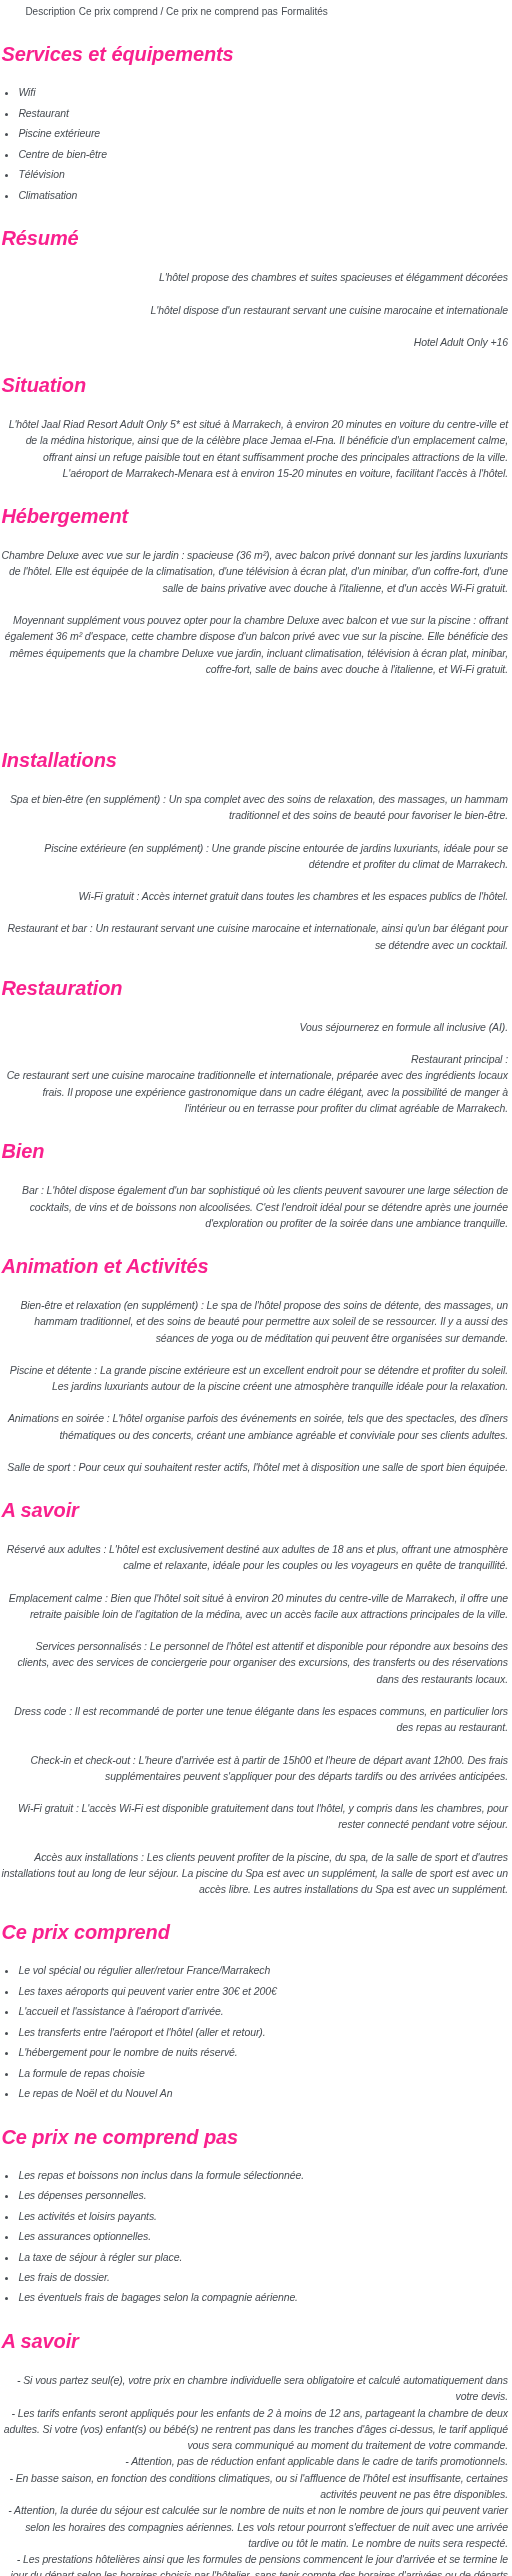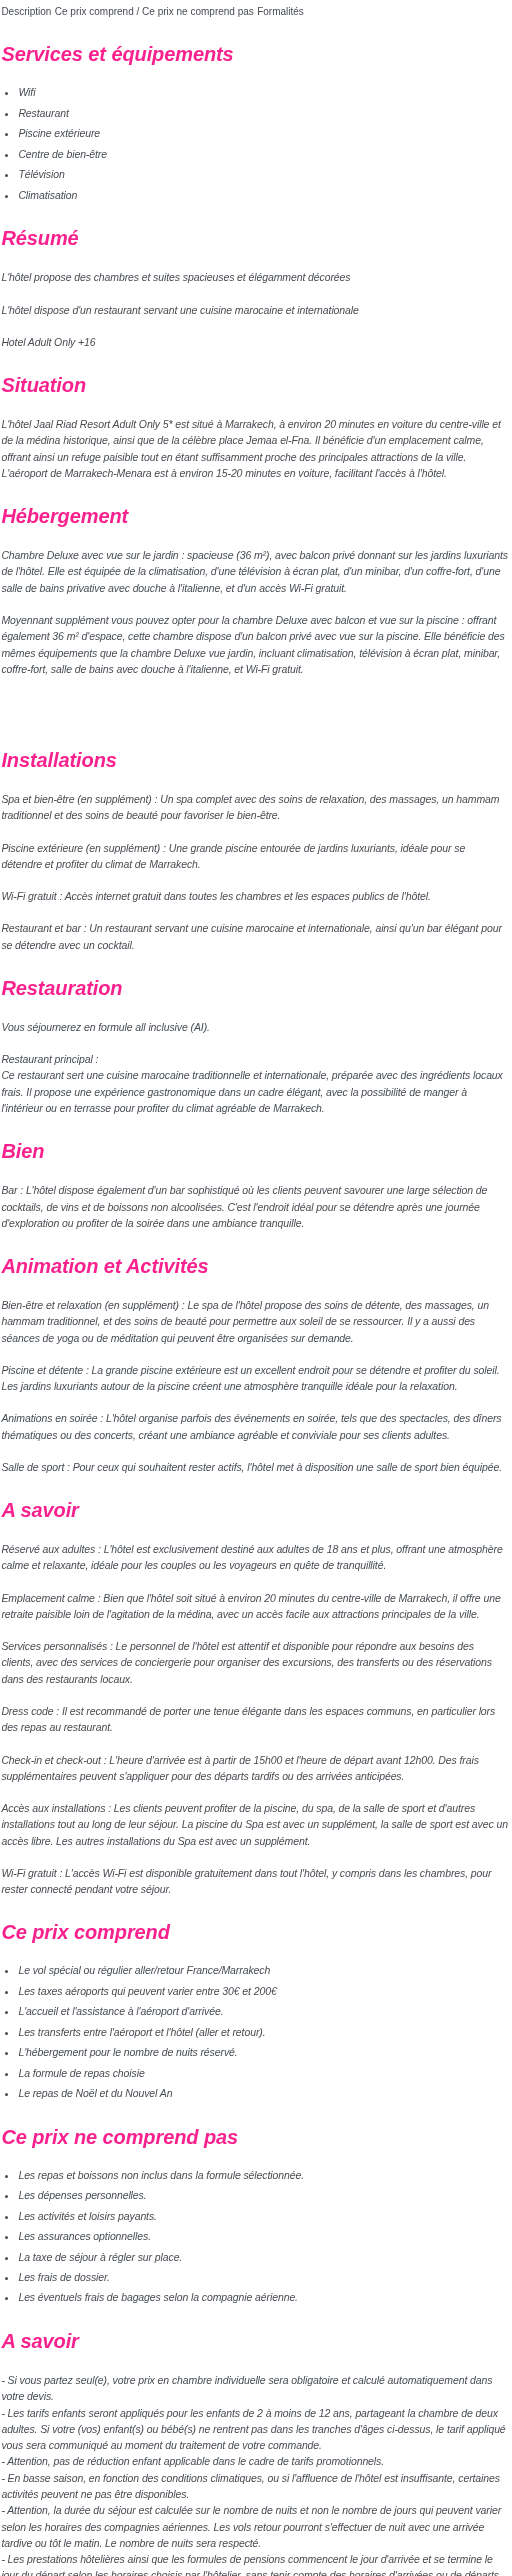--- a/index.html
+++ b/index.html
@@ -16,38 +16,40 @@
     padding: 5.4px 4px 27px 1.4px;
   }
   .tab-row {
     font-size: 10px;
     font-style: normal;
     color: #474c52;
     display: flex;
     gap: 3.4px;
     flex-wrap: wrap;
     line-height: 1.4;
+    padding-left: 24px;
   }
   .tab-row span { cursor: pointer; }
   .doc-section h2 {
     font-size: 20px;
     font-style: italic;
     font-weight: bold;
     color: var(--accent, #f9218e);
     letter-spacing: -0.1px;
     margin: 24px 0 19px 0;
     line-height: 1.15;
   }
   .doc-section p {
     font-size: 10.5px;
     font-style: italic;
     line-height: 1.55;
     letter-spacing: -0.1px;
     margin: 16px 0;
     white-space: pre-line;
+    text-align: right;
   }
   .doc-section ul {
     margin: 12px 0 16px 0;
     padding-left: 17px;
   }
   .doc-section li {
     font-size: 10.5px;
     font-style: italic;
     line-height: 1.5;
     letter-spacing: -0.1px;
@@ -115,22 +117,22 @@
         <p>Animations en soirée : L'hôtel organise parfois des événements en soirée, tels que des spectacles, des dîners thématiques ou des concerts, créant une ambiance agréable et conviviale pour ses clients adultes.</p>
         <p>Salle de sport : Pour ceux qui souhaitent rester actifs, l'hôtel met à disposition une salle de sport bien équipée.</p>
       </section>
       <section class="doc-section" data-index="8">
         <h2>A savoir</h2>
         <p>Réservé aux adultes : L'hôtel est exclusivement destiné aux adultes de 18 ans et plus, offrant une atmosphère calme et relaxante, idéale pour les couples ou les voyageurs en quête de tranquillité.</p>
         <p>Emplacement calme : Bien que l'hôtel soit situé à environ 20 minutes du centre-ville de Marrakech, il offre une retraite paisible loin de l'agitation de la médina, avec un accès facile aux attractions principales de la ville.</p>
         <p>Services personnalisés : Le personnel de l'hôtel est attentif et disponible pour répondre aux besoins des clients, avec des services de conciergerie pour organiser des excursions, des transferts ou des réservations dans des restaurants locaux.</p>
         <p>Dress code : Il est recommandé de porter une tenue élégante dans les espaces communs, en particulier lors des repas au restaurant.</p>
         <p>Check-in et check-out : L'heure d'arrivée est à partir de 15h00 et l'heure de départ avant 12h00. Des frais supplémentaires peuvent s'appliquer pour des départs tardifs ou des arrivées anticipées.</p>
+        <p>Wi-Fi gratuit : L'accès Wi-Fi est disponible gratuitement dans tout l'hôtel, y compris dans les chambres, pour rester connecté pendant votre séjour.</p>
         <p>Accès aux installations : Les clients peuvent profiter de la piscine, du spa, de la salle de sport et d'autres installations tout au long de leur séjour. La piscine du Spa est avec un supplément, la salle de sport est avec un accès libre. Les autres installations du Spa est avec un supplément.</p>
-        <p>Wi-Fi gratuit : L'accès Wi-Fi est disponible gratuitement dans tout l'hôtel, y compris dans les chambres, pour rester connecté pendant votre séjour.</p>
       </section>
       <section class="doc-section" data-index="9">
         <h2>Ce prix comprend</h2>
         <ul>
           <li>Le vol spécial ou régulier aller/retour France/Marrakech</li>
           <li>Les taxes aéroports qui peuvent varier entre 30€ et 200€</li>
           <li>L'accueil et l'assistance à l'aéroport d'arrivée.</li>
           <li>Les transferts entre l'aéroport et l'hôtel (aller et retour).</li>
           <li>L'hébergement pour le nombre de nuits réservé.</li>
           <li>La formule de repas choisie</li>

